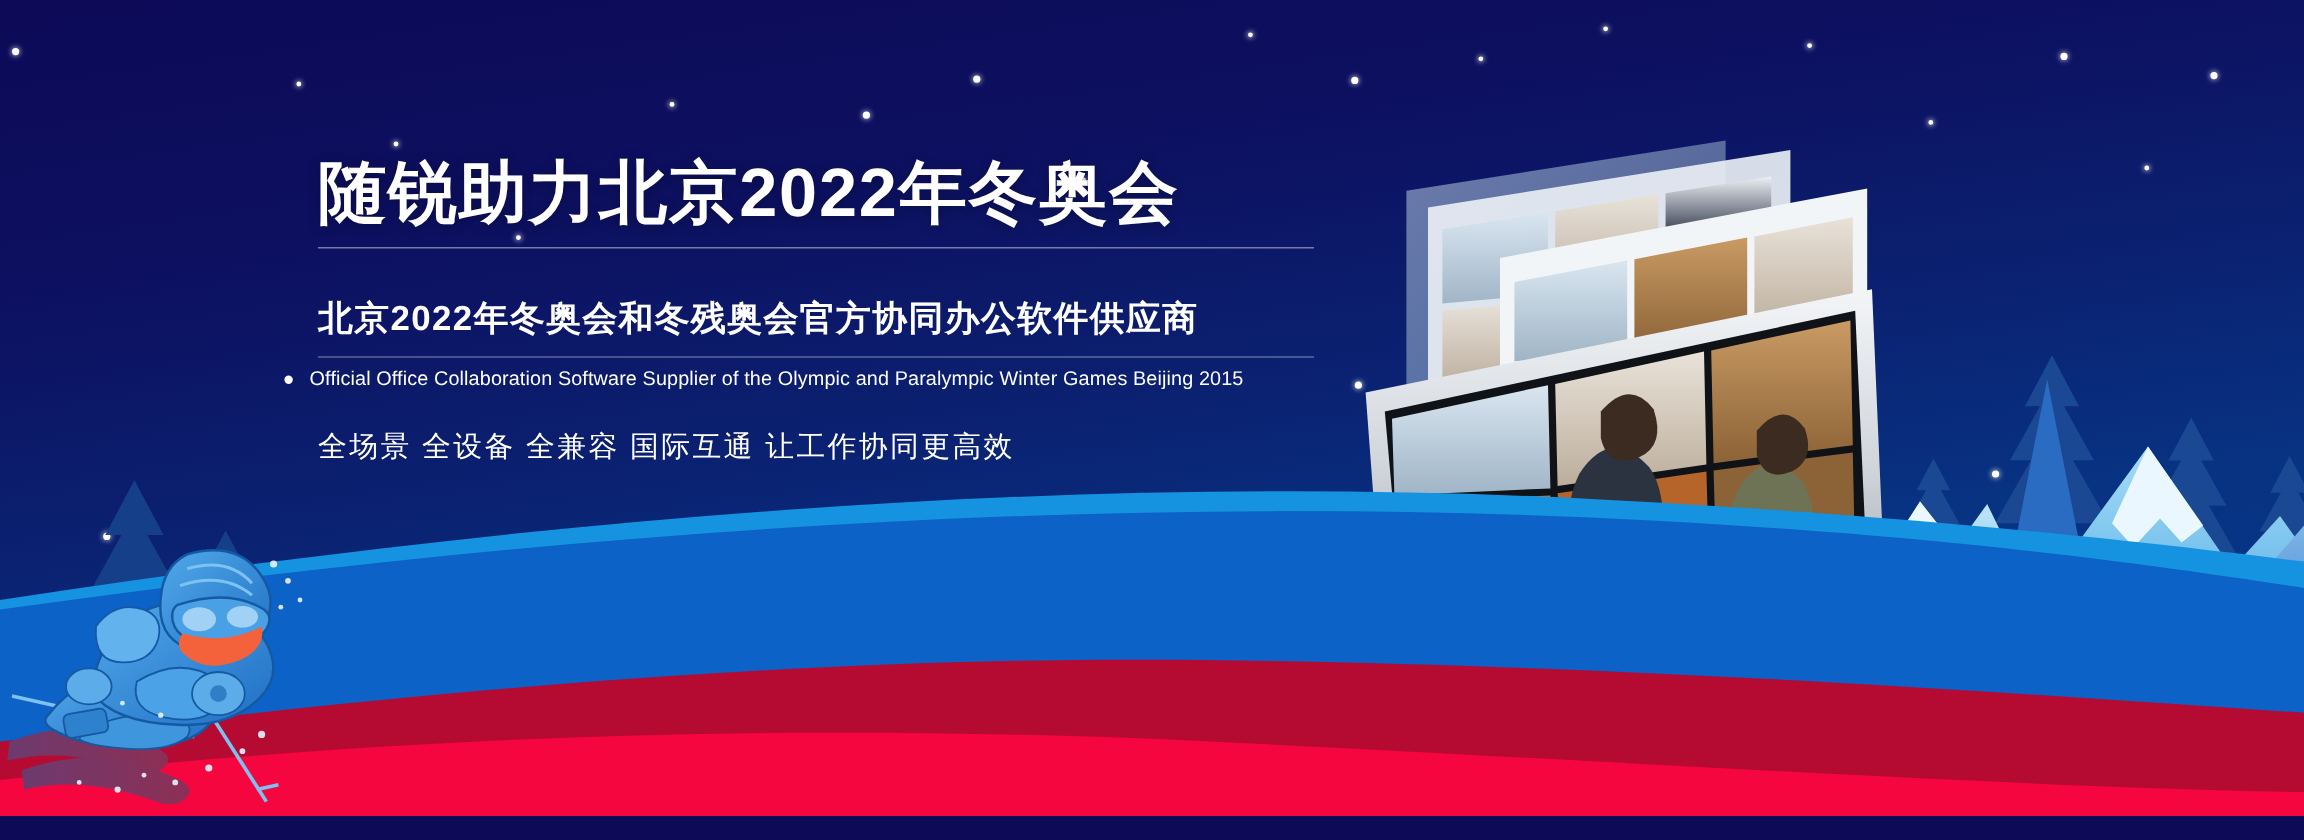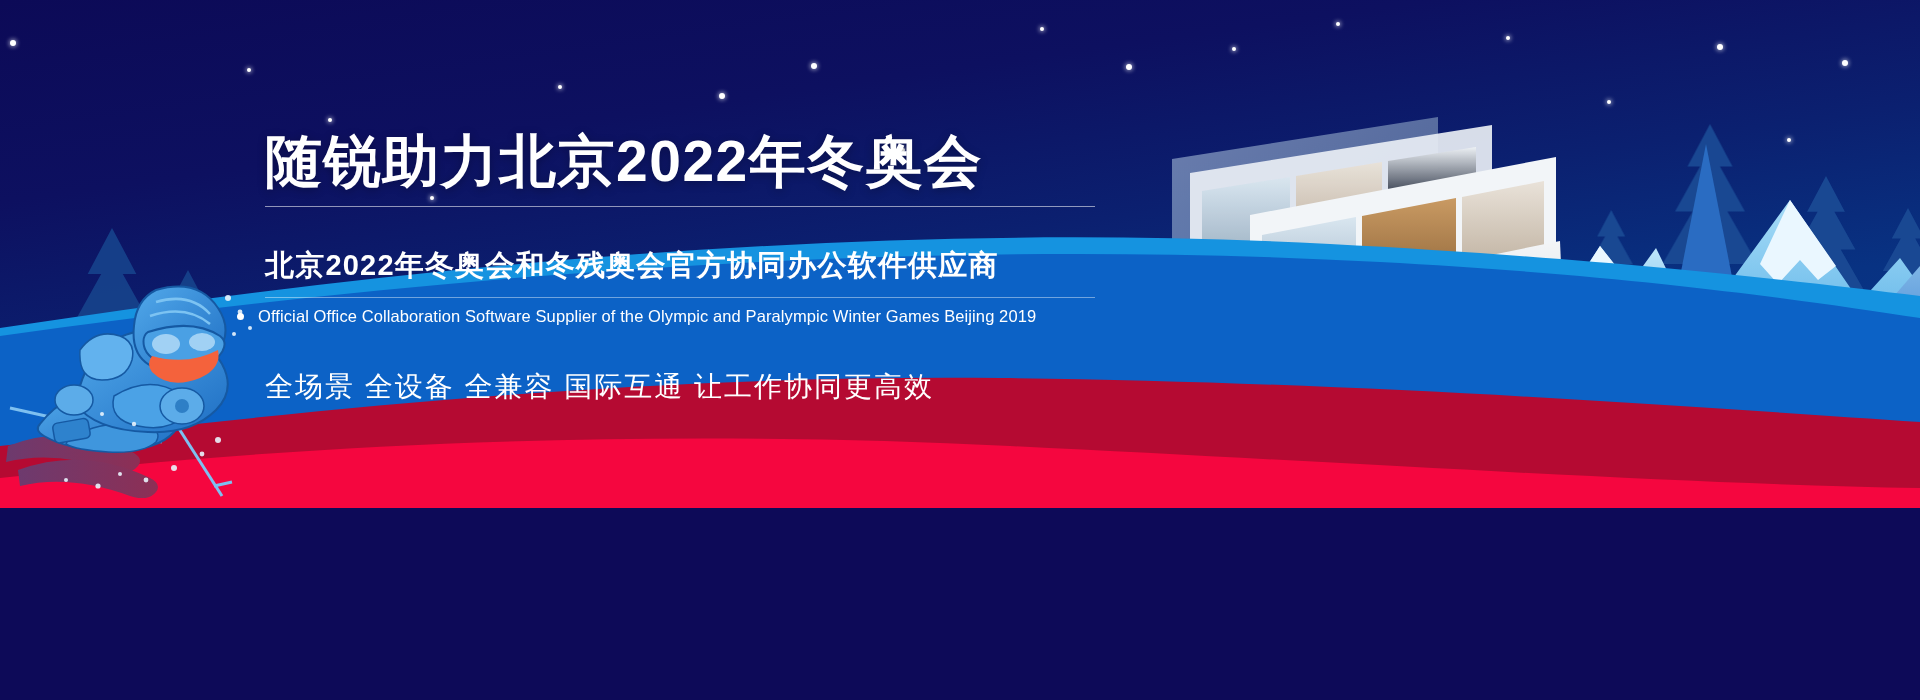--- a/index.html
+++ b/index.html
@@ -6,21 +6,21 @@
   * { margin:0; padding:0; box-sizing:border-box; }
   html, body {
     width:1920px; height:700px;
     overflow:hidden;
     background:#0d0a58;
     font-family:"Liberation Sans","DejaVu Sans",sans-serif;
   }
 
   #banner {
     position:relative;
-    width:1920px; height:508px;
+    width:1920px; height:680px;
     overflow:hidden;
     background:linear-gradient(172deg,#0c0a57 0%,#0d1060 26%,#0b2070 48%,#083282 68%,#063a8e 100%);
   }
 
   
   .sky-layer { position:absolute; inset:0; }
   .star {
     position:absolute;
     background:#ffffff;
     border-radius:50%;
@@ -85,22 +85,22 @@
     flex:0 0 auto;
     margin-left:-28px;
   }
   .enline {
     font-size:16.5px;
     color:#ffffff;
     letter-spacing:.1px;
     white-space:nowrap;
   }
   .tagline {
-    margin-top:42px;
-    font-size:28px;
+    margin-top:30px;
+    font-size:24px;
     color:#ffffff;
     letter-spacing:2px;
     white-space:nowrap;
   }
 </style>
 </head>
 <body>
 
 <div id="banner">
 
@@ -404,19 +404,19 @@
     <div class="headline">随锐助力北京2022年冬奥会</div>
 
     <div class="rule"></div>
 
     <div class="subline">北京2022年冬奥会和冬残奥会官方协同办公软件供应商</div>
 
     <div class="rule thin"></div>
 
     <div class="enwrap">
       <span class="bullet"></span>
-      <span class="enline">Official Office Collaboration Software Supplier of the Olympic and Paralympic Winter Games Beijing 2019</span>
+      <span class="enline">Official Office Collaboration Software Supplier of the Olympic and Paralympic Winter Games Beijing 2015</span>
     </div>
 
     <div class="tagline">全场景 全设备 全兼容  国际互通 让工作协同更高效</div>
   </div>
 
 </div>
 
 </body></html>

